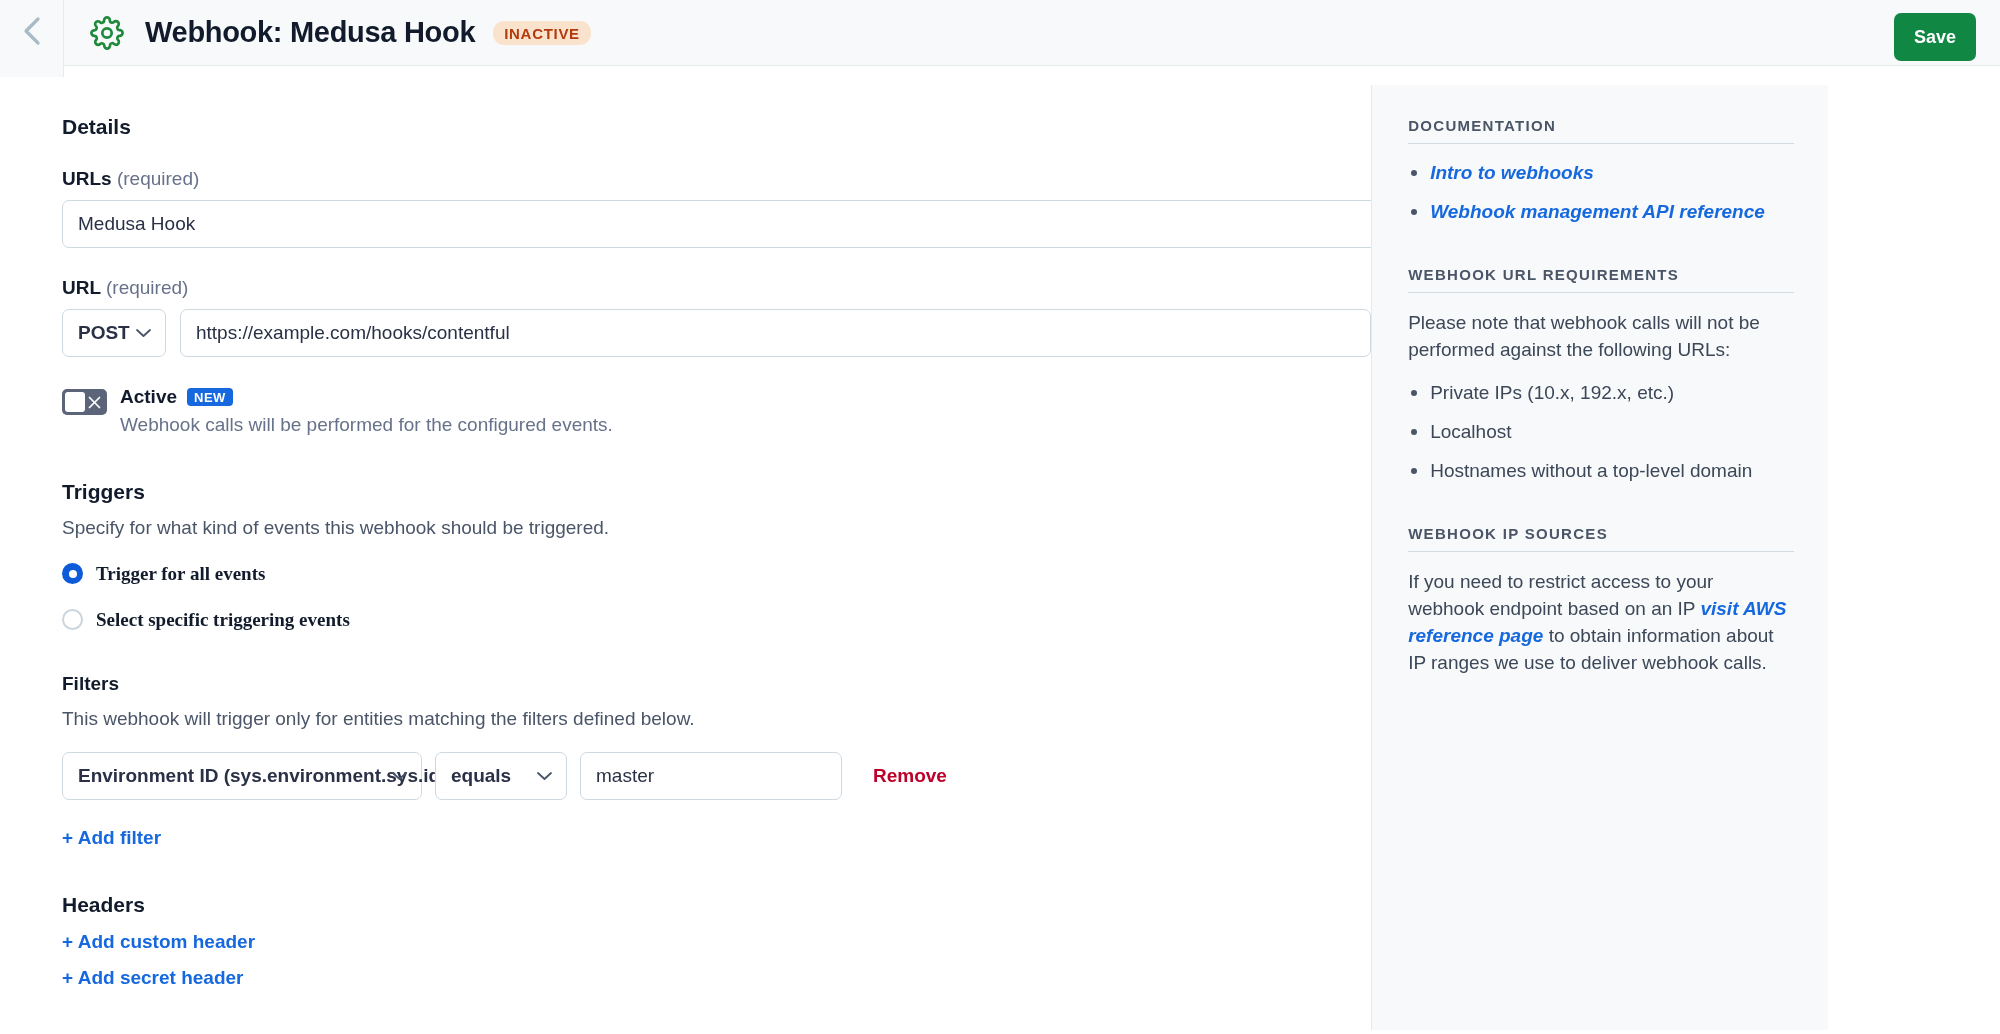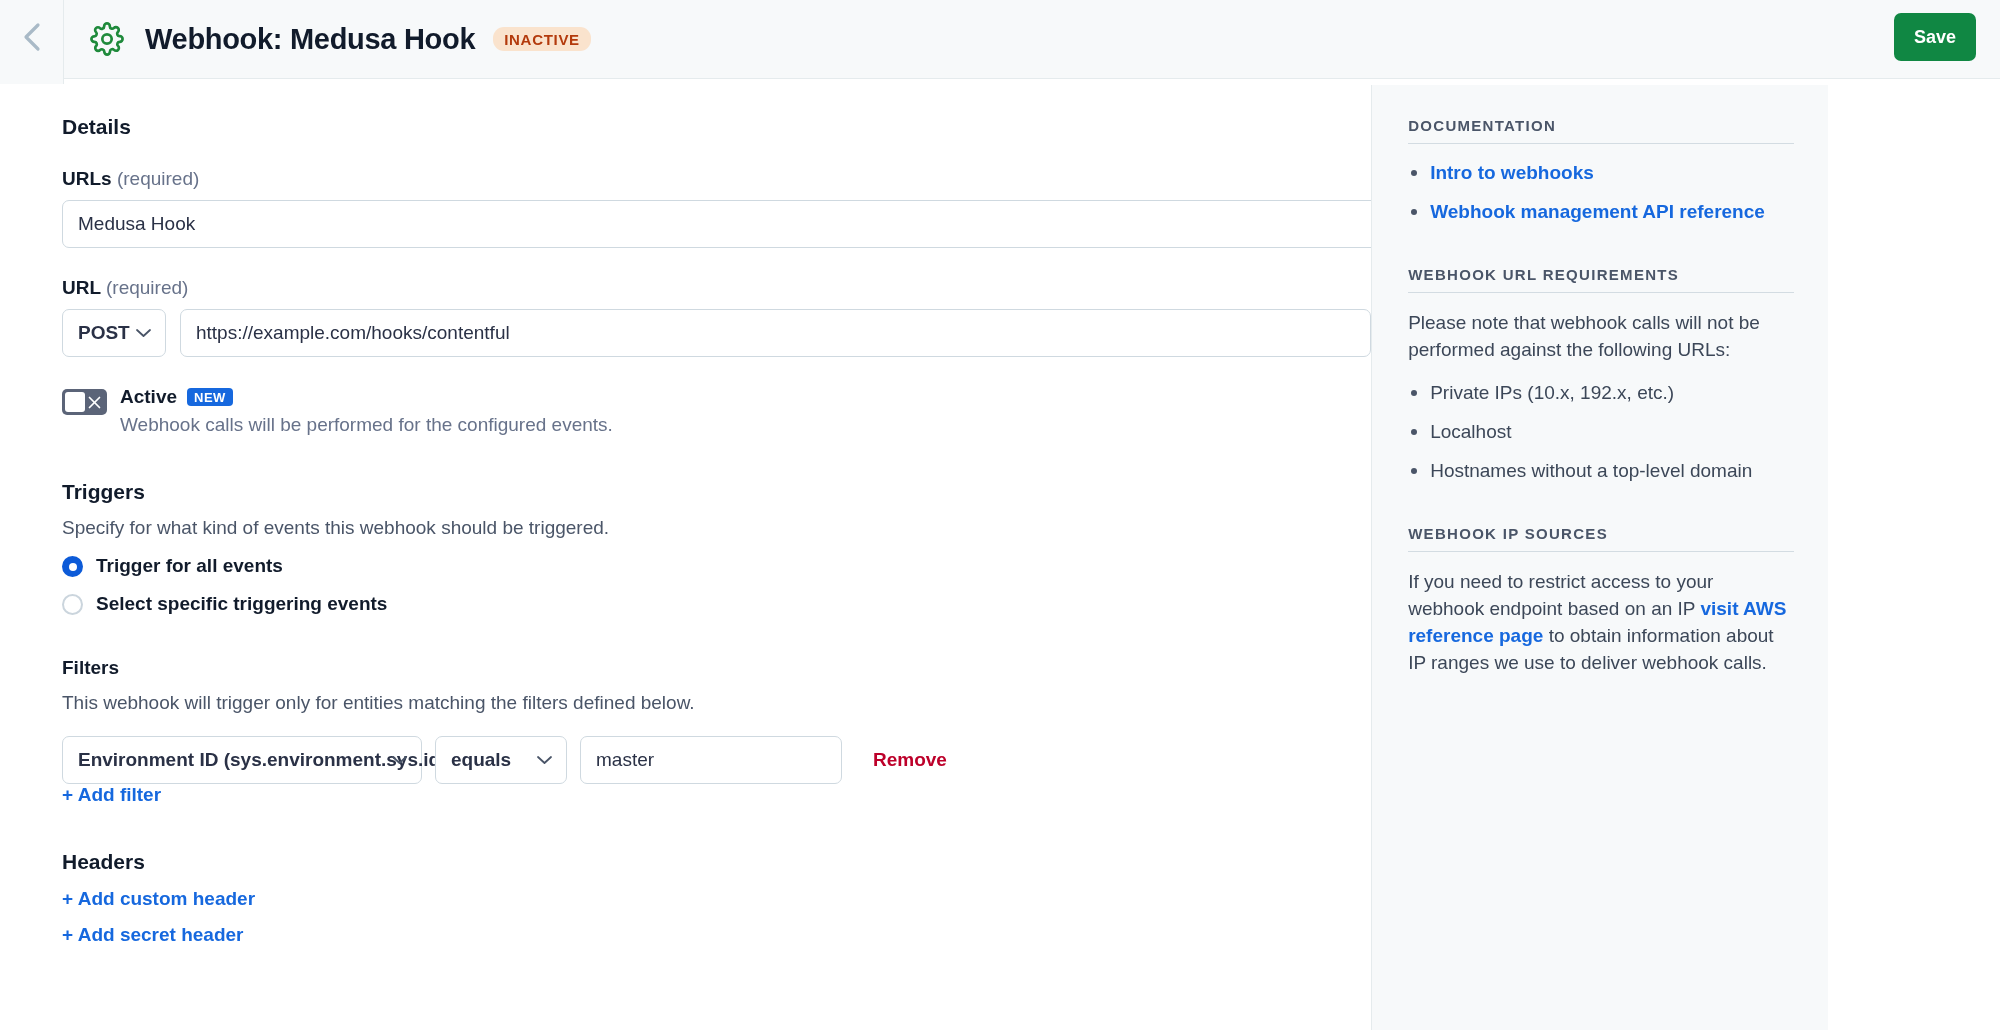--- a/index.html
+++ b/index.html
@@ -6,21 +6,21 @@
   html, body {
     width: 2000px; height: 1034px;
     font-family: "Liberation Sans", sans-serif;
     background: #ffffff;
     color: #111b2b;
     overflow: hidden;
   }
 
   
   .topbar {
-    position: absolute; top: 0; left: 0; width: 2000px; height: 79px;
+    position: absolute; top: 0; left: 0; width: 2000px; height: 66px;
     background: #f7f9fa;
     border-bottom: 1px solid #e5ebed;
     display: flex; align-items: center;
   }
   .back-btn {
     width: 64px; height: 89px;
     display: flex; align-items: center; justify-content: center;
     border-right: 1px solid #e5ebed;
     cursor: pointer;
     background: #f7f9fa;
@@ -135,21 +135,21 @@
     font-size: 13px; font-weight: bold; letter-spacing: 0.5px;
     border-radius: 4px; padding: 3px 7px 2px 7px; line-height: 1;
   }
   .toggle-desc {
     font-size: 19px; color: #67728a; margin-top: 6px;
   }
 
   .block-gap-lg { margin-top: 44px; }
   .helper-text { font-size: 19px; color: #4a5568; margin-top: 13px; }
 
-  .radio-row { display: flex; align-items: flex-end; margin-top: 16px; cursor: pointer; }
+  .radio-row { display: flex; align-items: flex-start; margin-top: 24px; cursor: pointer; font-family: Liberation Serif, serif; }
   .radio {
     width: 21px; height: 21px; border-radius: 50%;
     border: 2px solid #cbd5dd; background: #fff;
     display: flex; align-items: center; justify-content: center;
     flex-shrink: 0;
   }
   .radio.checked { border-color: #0d5bd8; background: #0d5bd8; }
   .radio.checked::after {
     content: ""; width: 8px; height: 8px; border-radius: 50%; background: #fff;
   }
@@ -162,21 +162,21 @@
   .sel-op { width: 132px; }
   .filter-val { width: 262px; }
   .remove-link {
     color: #bd002a; font-size: 19px; font-weight: bold;
     margin-left: 18px; cursor: pointer; white-space: nowrap;
   }
 
   .add-link {
     display: inline-block;
     color: #1668de; font-size: 19px; font-weight: bold;
-    cursor: pointer;
+    margin-top: 27px; cursor: pointer;
   }
   .add-link.tight { margin-top: 14px; }
 
   h2.headers-title { font-size: 21px; font-weight: bold; color: #111b2b; margin-top: 44px; }
 
   
   .side-head {
     font-size: 15px; font-weight: bold; letter-spacing: 1.3px;
     color: #4a5568;
     padding-bottom: 9px;
@@ -187,21 +187,21 @@
   .side-list li {
     position: relative;
     padding-left: 22px;
     margin-bottom: 13px;
     font-size: 19px; color: #3c4758; line-height: 1.35;
   }
   .side-list li::before {
     content: ""; position: absolute; left: 3px; top: 10px;
     width: 6px; height: 6px; border-radius: 50%; background: #4a5568;
   }
-  .side-link { color: #1668de; font-weight: bold; cursor: pointer; }
+  .side-link { color: #1668de; font-weight: bold; cursor: pointer; font-style: italic; }
   .side-para { font-size: 19px; color: #3c4758; margin-top: 17px; line-height: 1.42; }
   .side-para.tight-list { margin-bottom: 4px; }
 </style>
 </head>
 <body>
 
 <div class="topbar">
 
   <div class="back-btn">
     <span>

